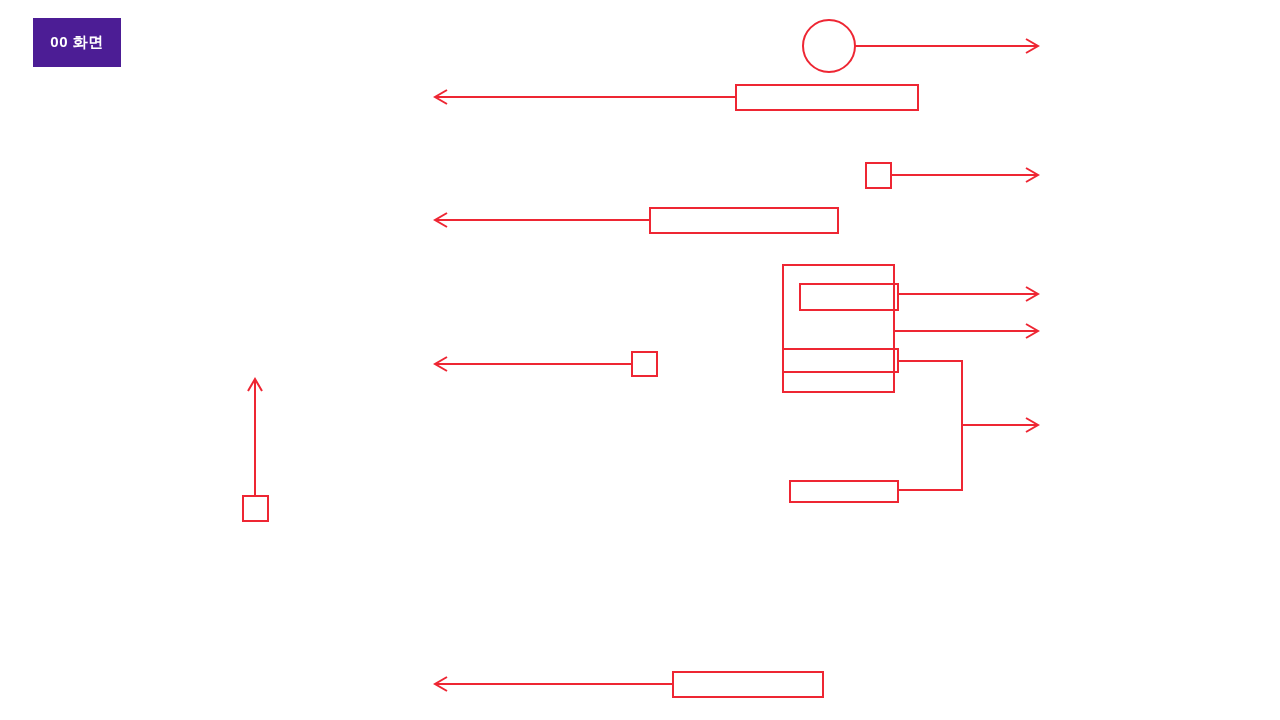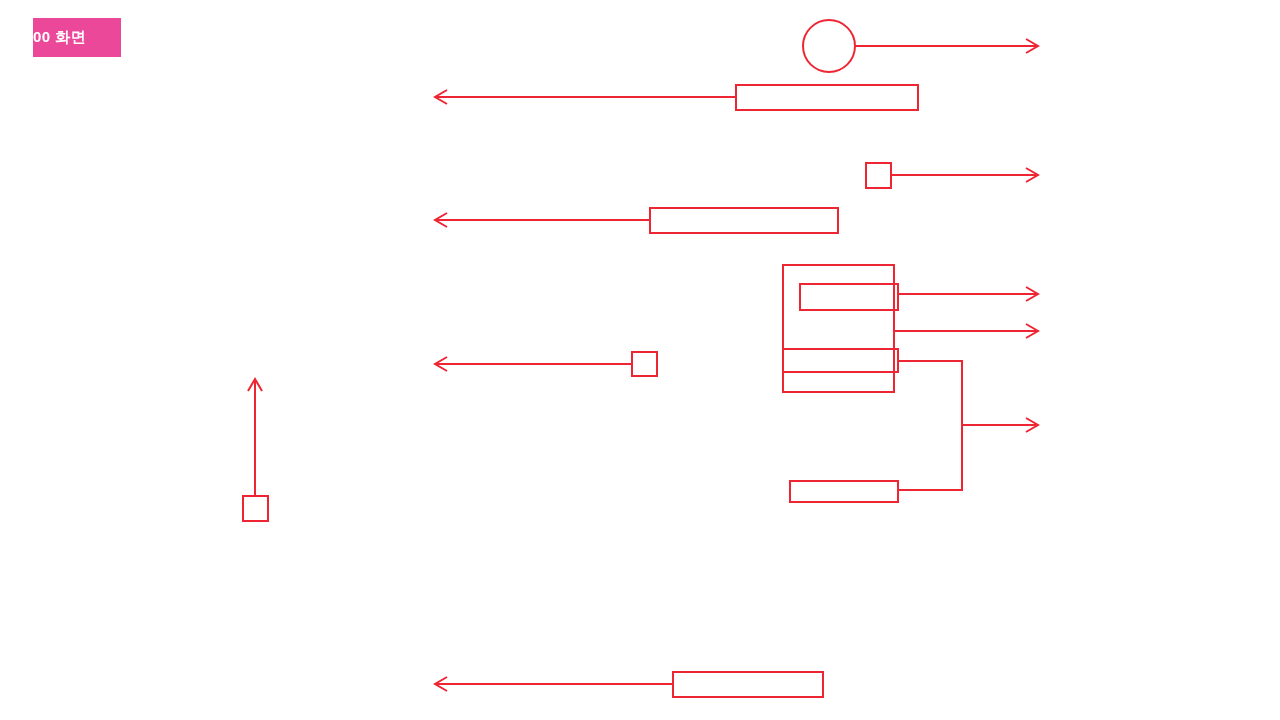--- a/index.html
+++ b/index.html
@@ -21,26 +21,26 @@
     top: 0;
     width: 1280px;
     height: 720px;
   }
 
   .badge {
     position: absolute;
     left: 33px;
     top: 18px;
     width: 88px;
-    height: 39px;
-    background: #ec4899;
+    height: 49px;
+    background: #4c1d95;
     color: #ffffff;
     display: flex;
     align-items: center;
-    justify-content: flex-start;
+    justify-content: center;
     font-size: 15px;
     font-weight: bold;
     letter-spacing: 0.5px;
     box-sizing: border-box;
   }
 </style>
 </head>
 <body>
 
 <div class="badge">

